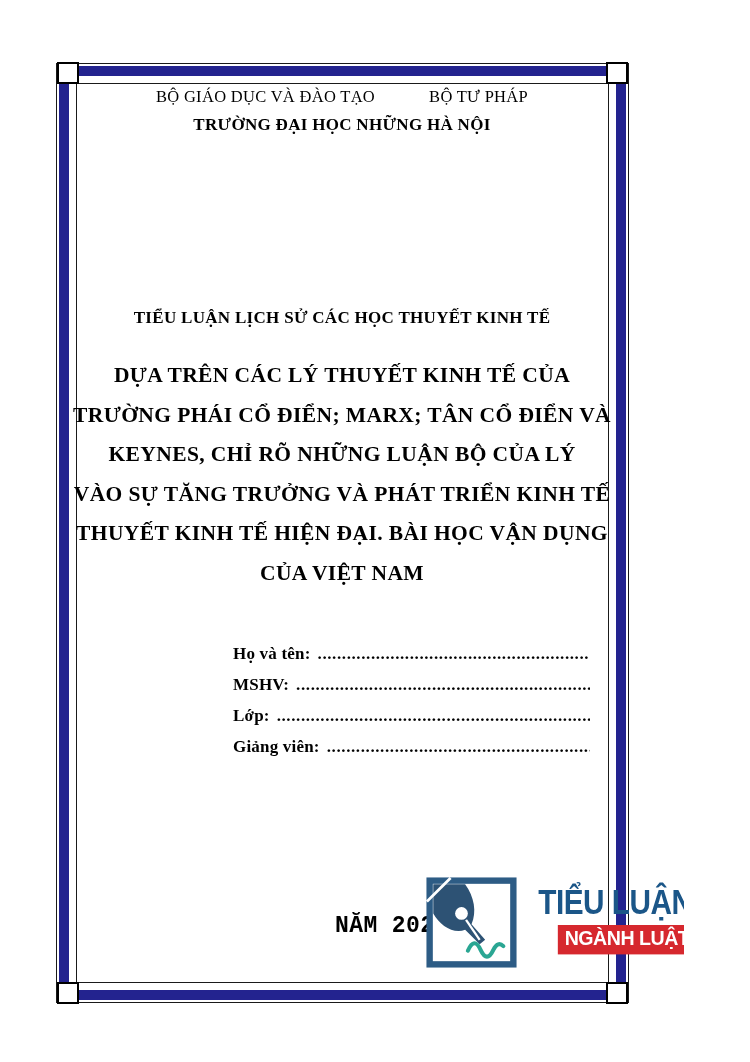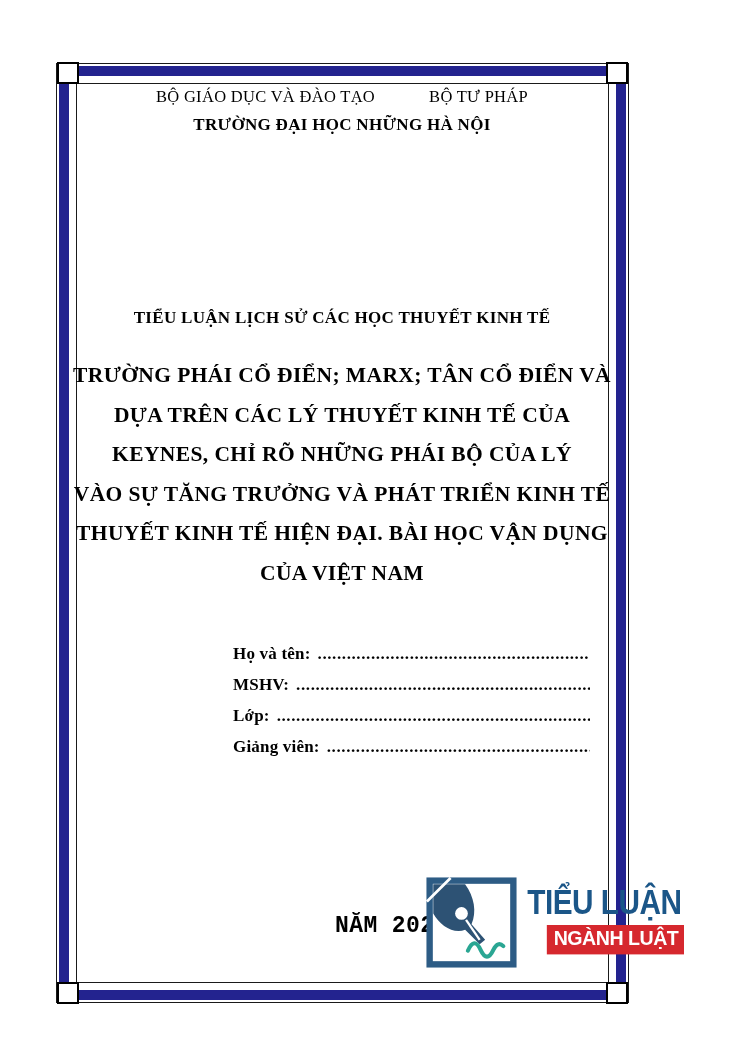--- a/index.html
+++ b/index.html
@@ -71,21 +71,21 @@
   .field-dots { flex: 1; overflow: hidden; letter-spacing: 0.6px; }
 
   
   .year {
     position: absolute; left: 335px; top: 913px;
     font-weight: bold; font-size: 23px; letter-spacing: 0.4px; font-family: Liberation Mono, monospace;
   }
   .logo { position: absolute; left: 426px; top: 877px; display: flex; }
   .logo-icon-box { width: 91px; height: 91px; }
   .logo-text {
-    margin-left: 7px; padding-top: 6px;
+    margin-left: 18px; padding-top: 6px;
     display: flex; flex-direction: column; align-items: flex-end;
     font-family: "Liberation Sans", sans-serif;
   }
   .logo-title {
     font-size: 31px; font-weight: bold; letter-spacing: -0.5px;
     line-height: 1.15; white-space: nowrap;
     transform: scale(0.96, 1.12); transform-origin: center top;
   }
   .logo-badge {
     margin-top: 6px; padding: 1px 7px 4px;
@@ -109,23 +109,23 @@
 
   <div class="ministries">
     <span>BỘ GIÁO DỤC VÀ ĐÀO TẠO</span>
     <span>BỘ TƯ PHÁP</span>
   </div>
   <div class="university">TRƯỜNG ĐẠI HỌC NHỮNG HÀ NỘI</div>
 
   <div class="subject">TIỂU LUẬN LỊCH SỬ CÁC HỌC THUYẾT KINH TẾ</div>
 
   <div class="title-block">
+    <div class="title-line">DỰA TRÊN CÁC LÝ THUYẾT KINH TẾ CỦA</div>
     <div class="title-line">TRƯỜNG PHÁI CỔ ĐIỂN; MARX; TÂN CỔ ĐIỂN VÀ</div>
-    <div class="title-line">DỰA TRÊN CÁC LÝ THUYẾT KINH TẾ CỦA</div>
-    <div class="title-line">KEYNES, CHỈ RÕ NHỮNG PHÁI BỘ CỦA LÝ</div>
+    <div class="title-line">KEYNES, CHỈ RÕ NHỮNG LUẬN BỘ CỦA LÝ</div>
     <div class="title-line">VÀO SỰ TĂNG TRƯỞNG VÀ PHÁT TRIỂN KINH TẾ</div>
     <div class="title-line">THUYẾT KINH TẾ HIỆN ĐẠI. BÀI HỌC VẬN DỤNG</div>
     <div class="title-line">CỦA VIỆT NAM</div>
   </div>
 
   <div class="fields">
     <div class="field-row">
       <span class="field-label">Họ và tên:</span>
       <span class="field-dots">................................................................................</span>
     </div>

